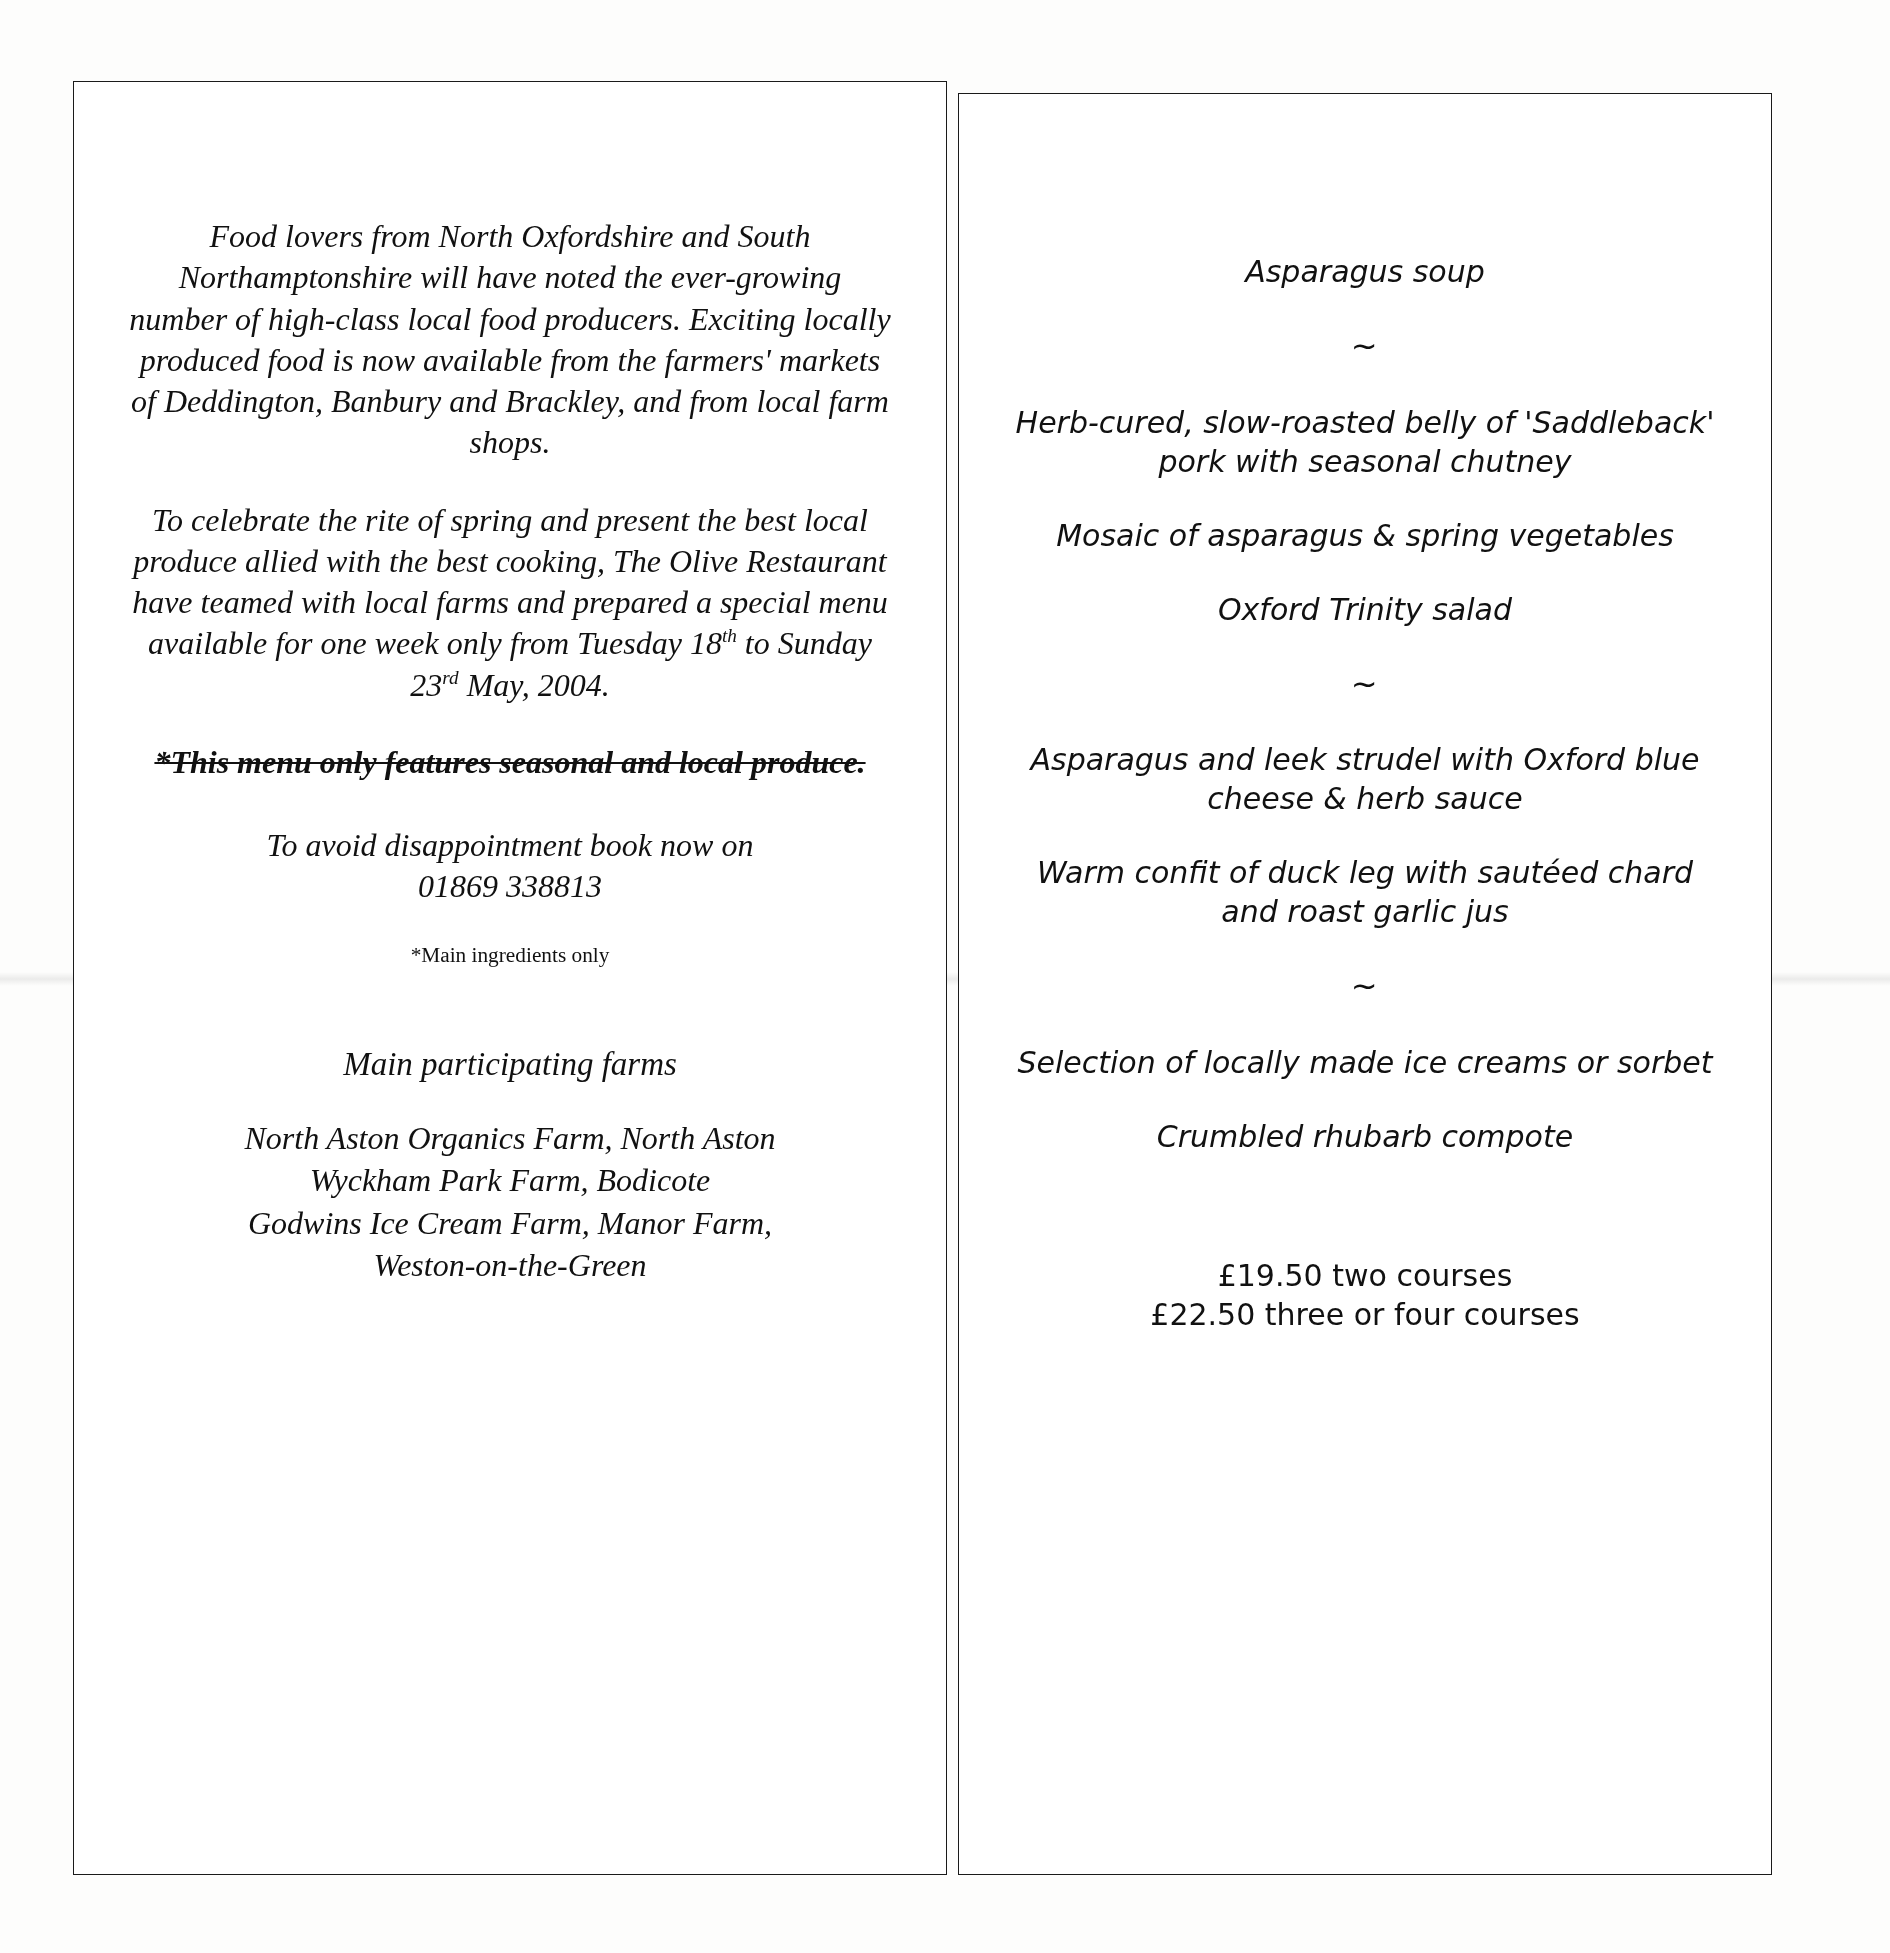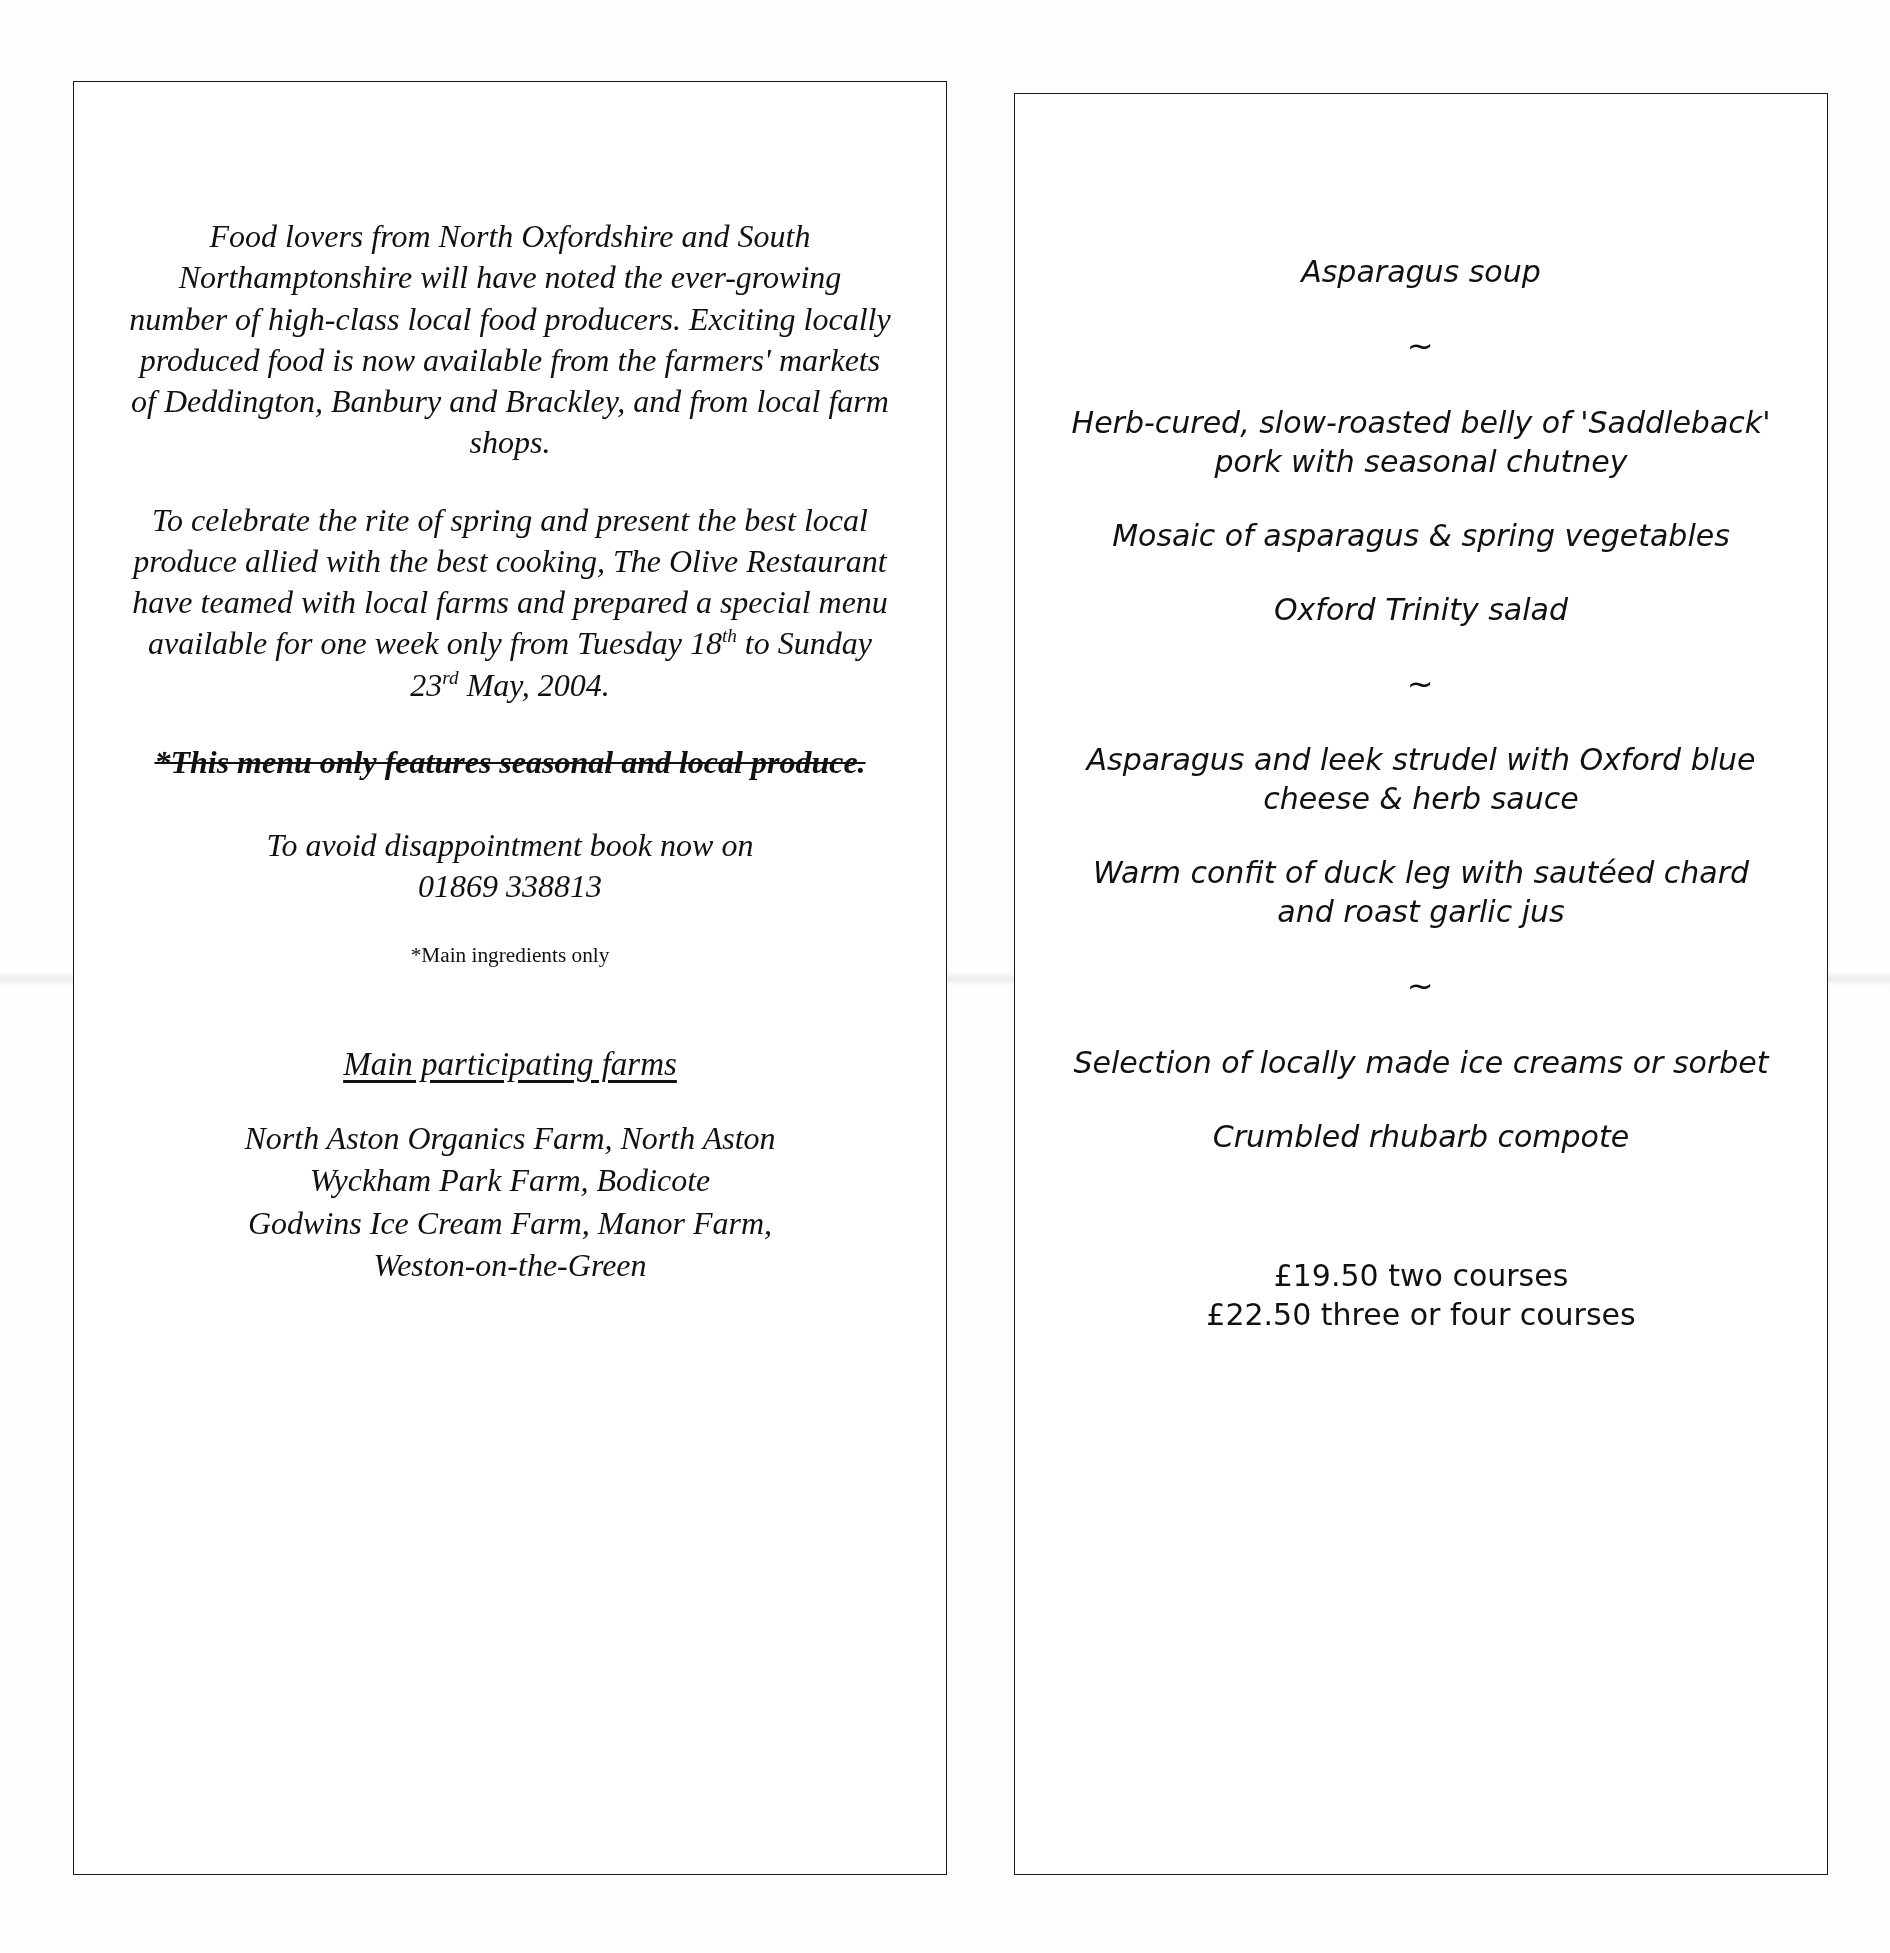--- a/index.html
+++ b/index.html
@@ -45,21 +45,21 @@
     background: #ffffff;
     box-sizing: border-box;
   }
   .panel-left {
     left: 73px;
     top: 81px;
     width: 874px;
     height: 1794px;
   }
   .panel-right {
-    left: 1014px;
+    left: 958px;
     top: 93px;
     width: 814px;
     height: 1782px;
   }
 
   .panel-inner {
     position: absolute;
     left: 0;
     right: 0;
     top: 0;
@@ -96,21 +96,20 @@
   }
   .left-footnote {
     font-style: normal;
     font-size: 21.3px;
     margin: 0 0 35px 0;
     text-align: center;
     font-family: "Liberation Serif", serif;
   }
   .farms-heading {
     margin: 73px 0 32px 0;
-    text-decoration: underline;
     text-underline-offset: 4.7px;
     font-size: 33px;
     font-style: italic;
   }
   .farms-list {
     margin: 12px;
     font-size: 32px;
     line-height: 1.32;
   }
   sup.ordinal {

